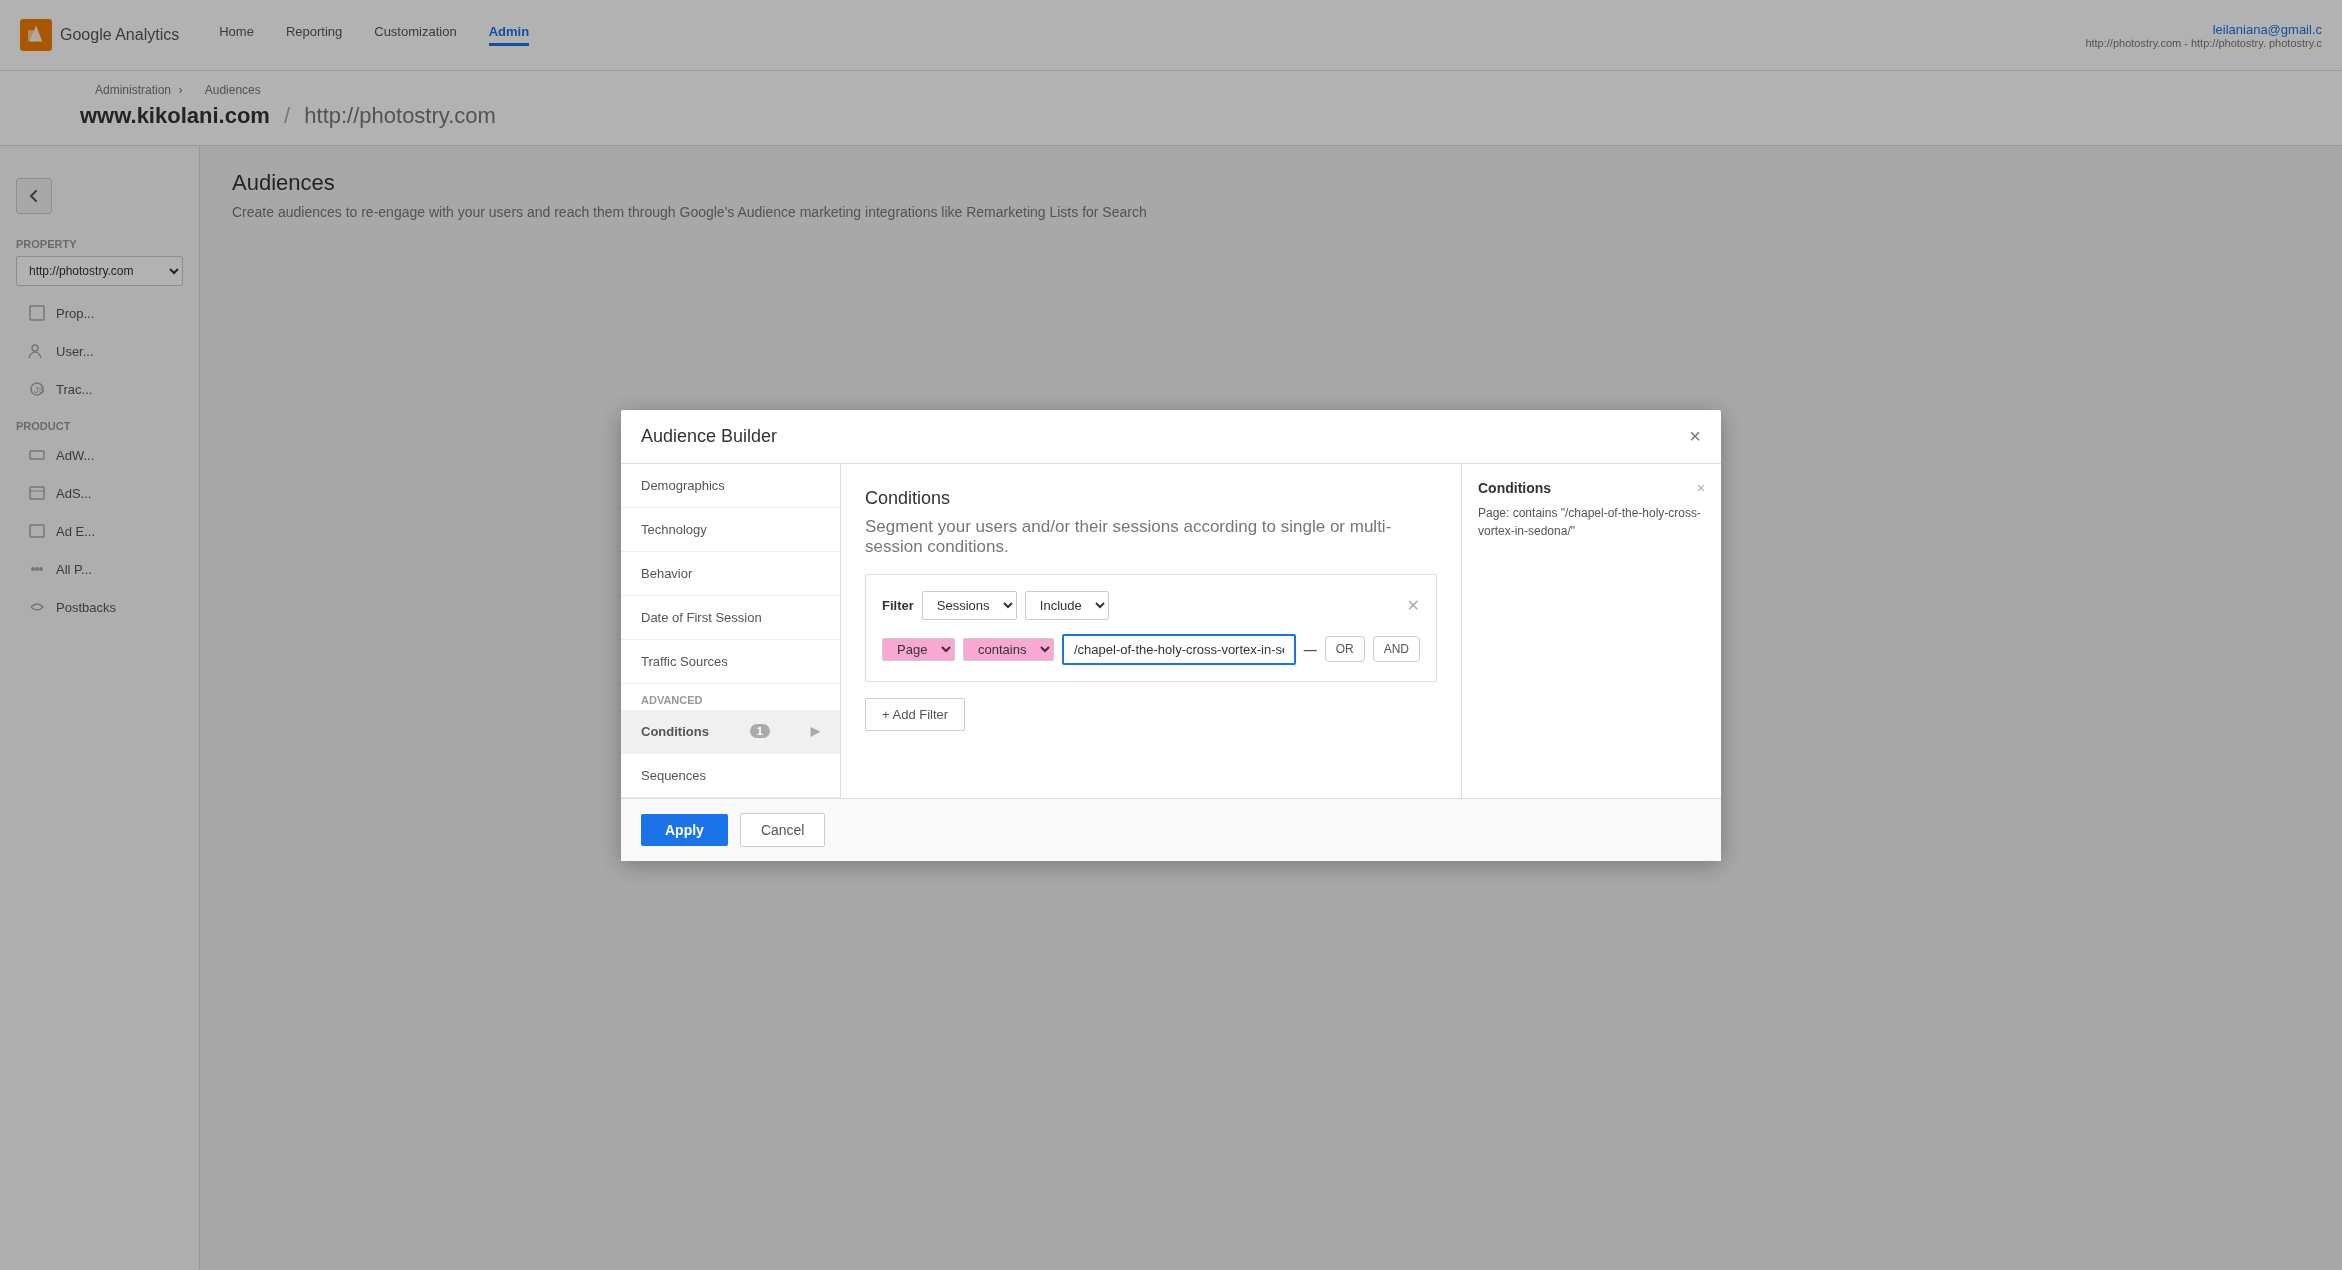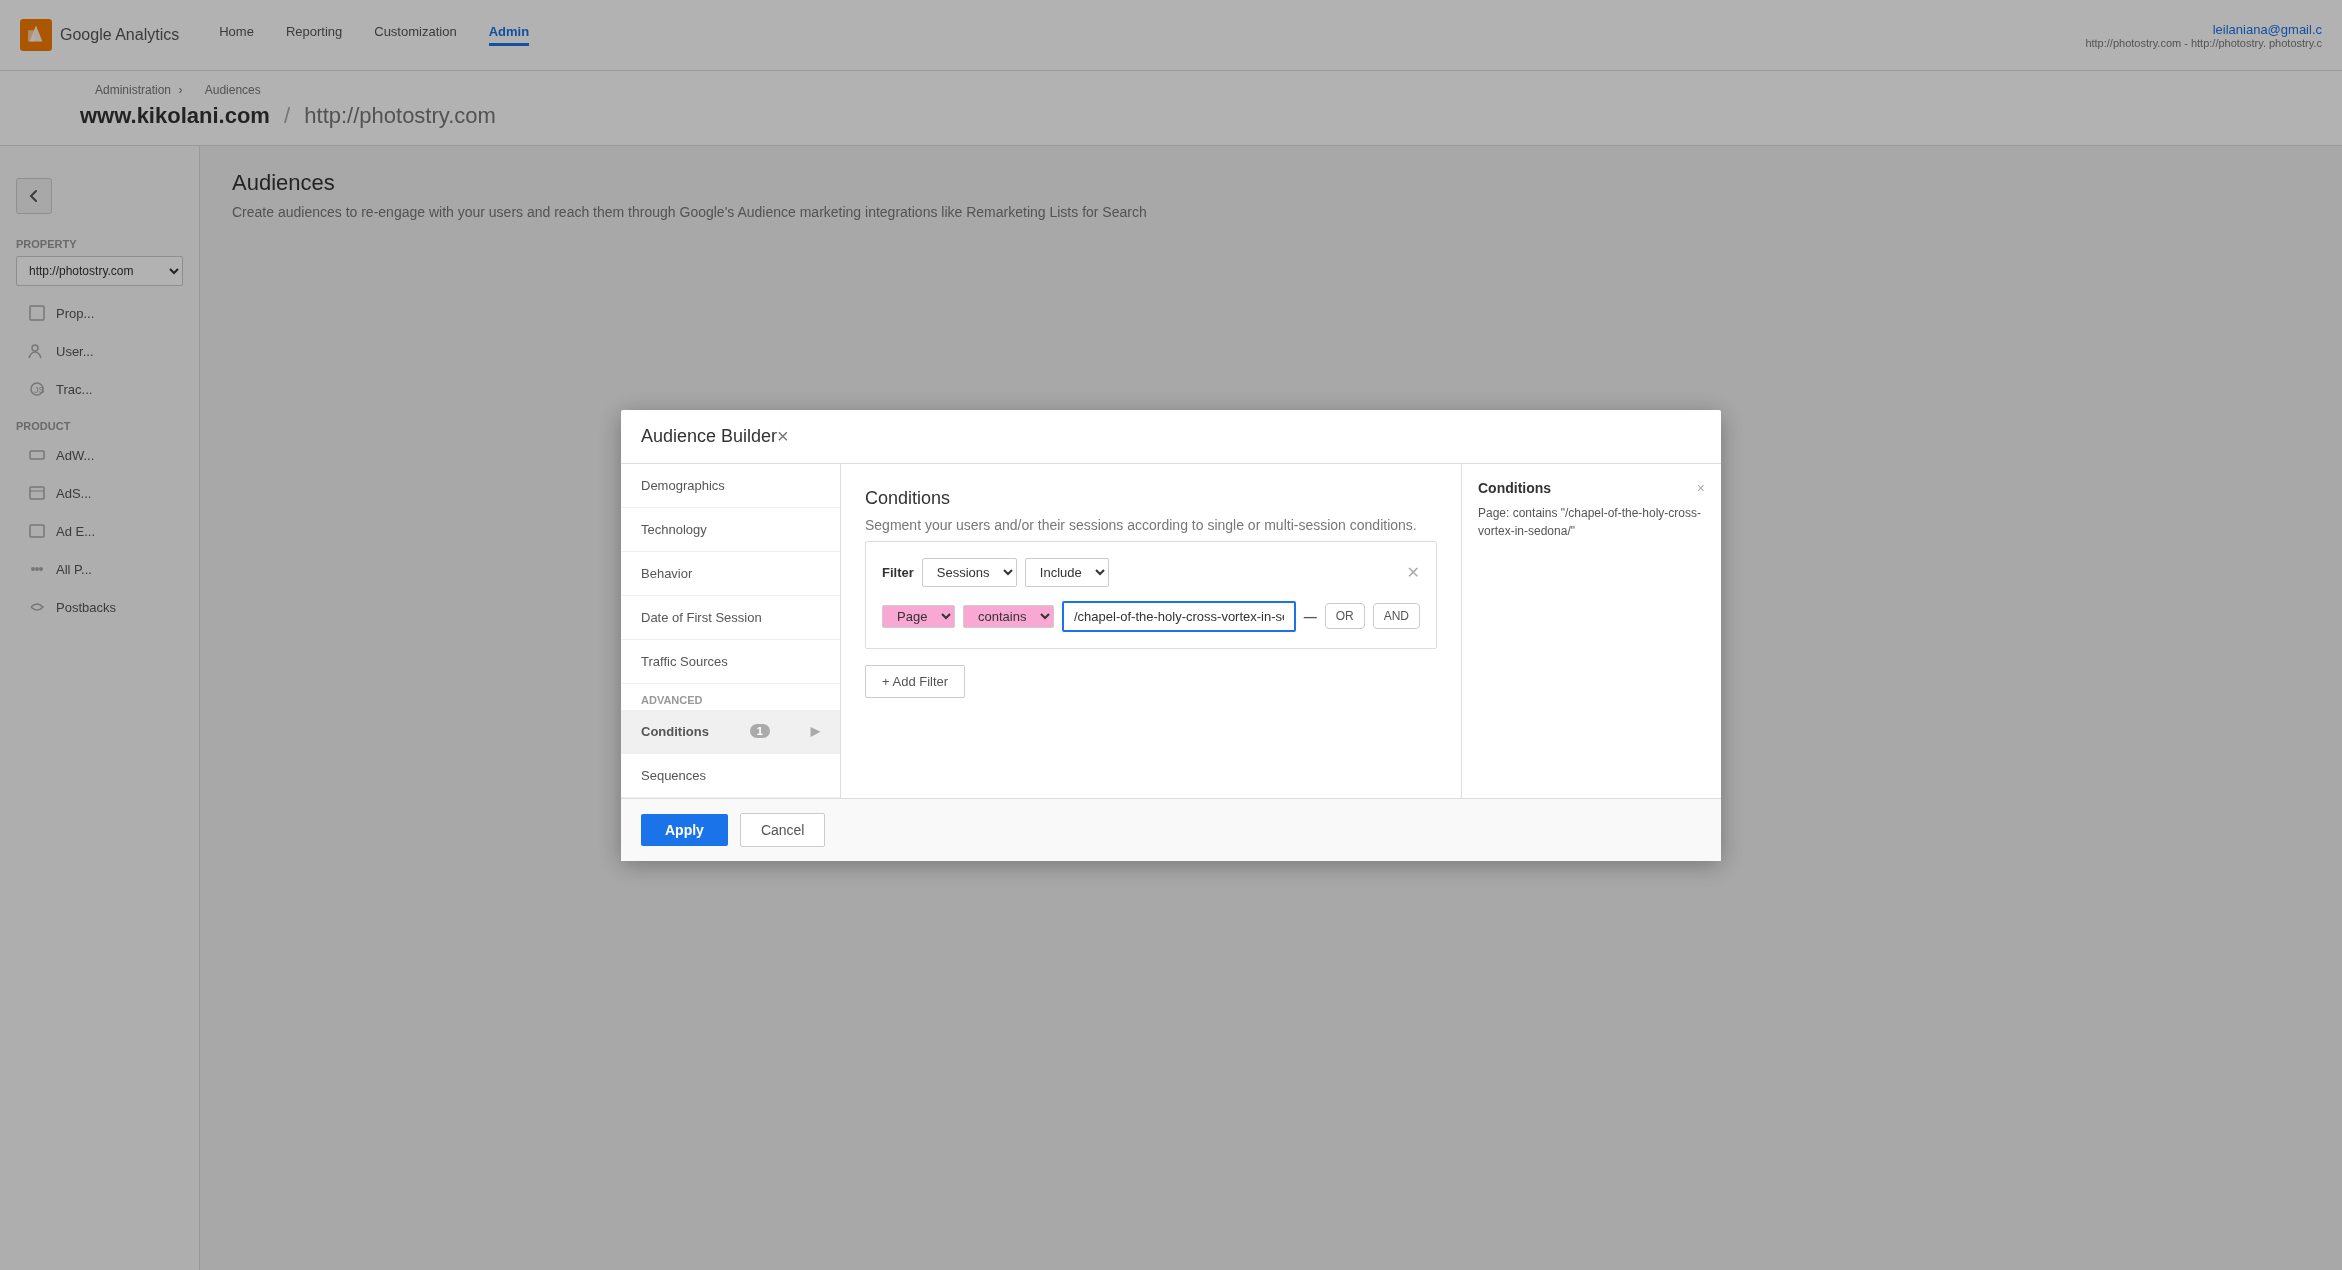--- a/index.html
+++ b/index.html
@@ -162,21 +162,21 @@
       box-shadow: 0 4px 24px rgba(0,0,0,0.3);
       width: 1100px;
       max-width: 95vw;
       max-height: 90vh;
       display: flex;
       flex-direction: column;
     }
     .modal-header {
       display: flex;
       align-items: center;
-      justify-content: flex-start;
+      justify-content: space-between;
       padding: 16px 20px;
       border-bottom: 1px solid #ddd;
     }
     .modal-title {
       font-size: 18px;
       color: #333;
     }
     .modal-close-btn {
       background: none;
       border: none;
@@ -236,23 +236,23 @@
       flex: 1;
       padding: 24px;
       overflow-y: auto;
     }
     .conditions-title {
       font-size: 18px;
       color: #333;
       margin-bottom: 8px;
     }
     .conditions-desc {
-      font-size: 14px;
+      font-size: 17px;
       color: #777;
-      margin-bottom: 8px;
+      margin-bottom: 17px;
     }
 
     
     .filter-box {
       border: 1px solid #ddd;
       border-radius: 2px;
       padding: 16px;
       background: #fff;
       margin-bottom: 16px;
     }

